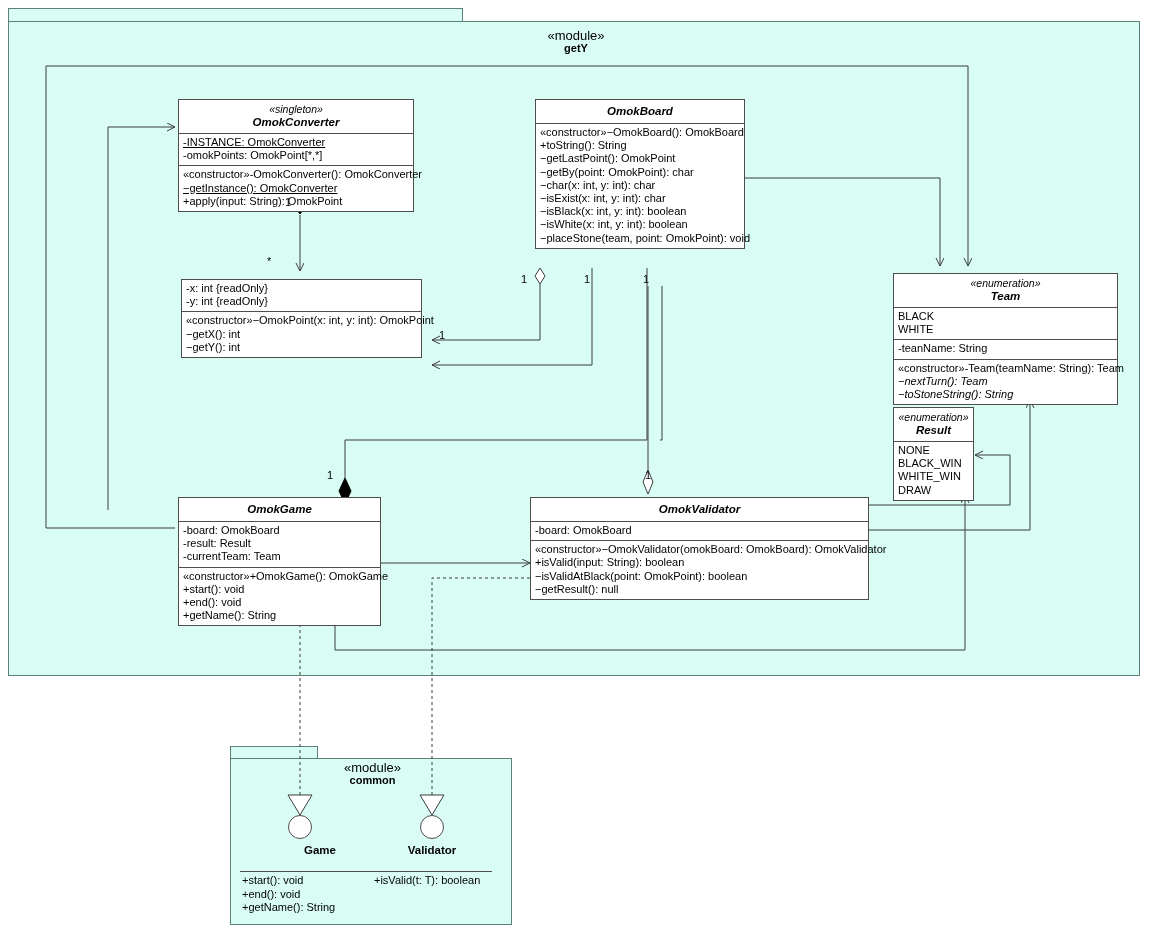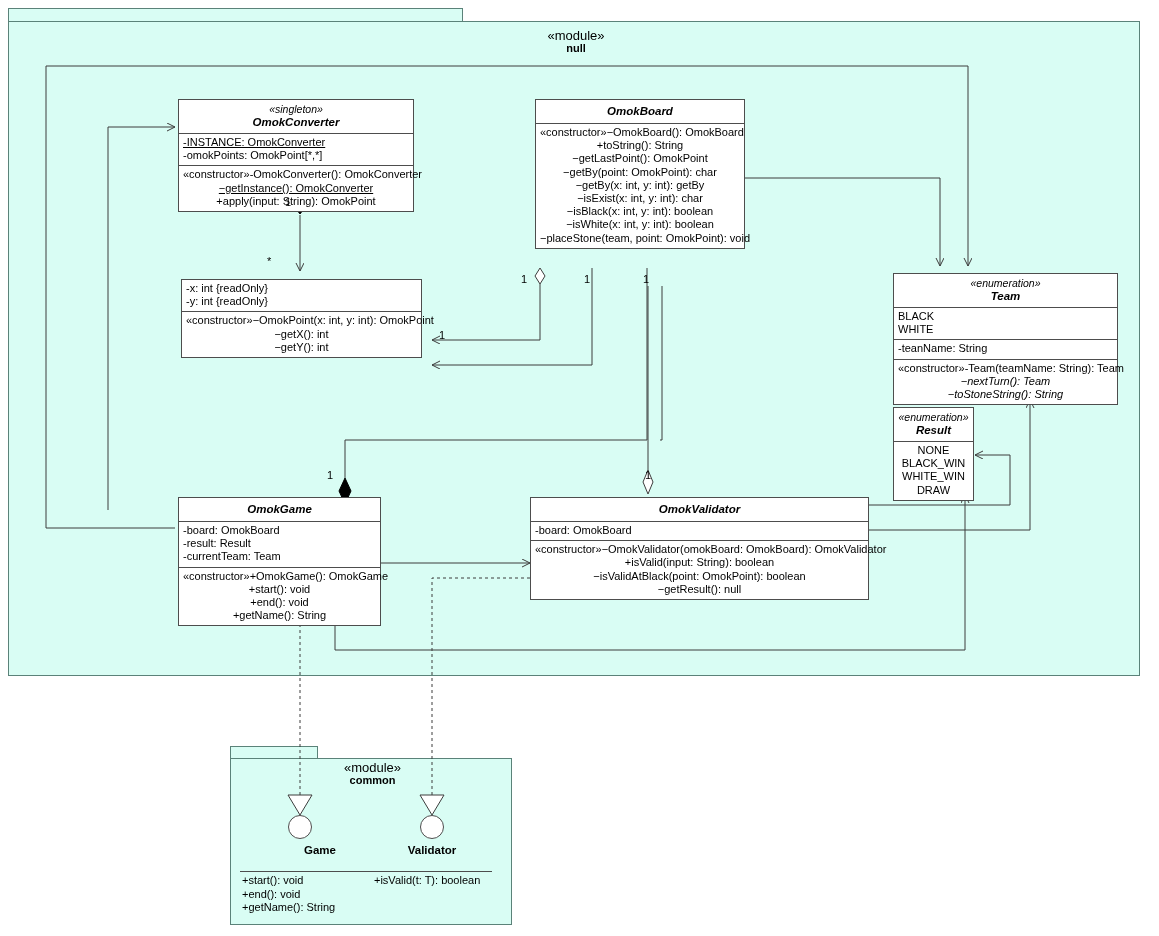--- a/index.html
+++ b/index.html
@@ -66,21 +66,21 @@
     line-height: 13px;
     border-bottom: 1px solid #4d4d4d;
     font-style: italic;
   }
   .cls .hdr .stereo { display: block; font-size: 10.5px; }
   .cls .hdr .cname  { display: block; font-weight: bold; font-size: 11.5px; }
   .cls .sect {
     padding: 2px 4px 3px 4px;
     border-bottom: 1px solid #4d4d4d;
   }
-  .cls .sect:last-child { border-bottom: none; text-align: center; }
+  .cls .sect:last-child { border-bottom: none; }
   .cls .row {
     line-height: 13.2px;
     white-space: nowrap;
     font-size: 11px;
   }
   .cls .row.u  { text-decoration: underline; }
   .cls .row.i  { font-style: italic; }
 
   
   .iface {
@@ -122,21 +122,21 @@
 </style>
 </head>
 <body>
 
 <div id="canvas">
 
   <div class="pkg-tab" style="left:8px; top:8px; width:455px; height:14px;"></div>
   <div class="pkg" style="left:8px; top:21px; width:1132px; height:655px;"></div>
   <div class="pkg-title" style="left:466px; top:29px; width:220px;">
     <span class="stereo">«module»</span>
-    <span class="pname">null</span>
+    <span class="pname">getY</span>
   </div>
 
   <div class="pkg-tab" style="left:230px; top:746px; width:88px; height:13px;"></div>
   <div class="pkg" style="left:230px; top:758px; width:282px; height:167px;"></div>
   <div class="pkg-title" style="left:310px; top:761px; width:125px;">
     <span class="stereo">«module»</span>
     <span class="pname">common</span>
   </div>
 
   <svg class="edges" viewBox="0 0 1159 936" xmlns="http://www.w3.org/2000/svg">
@@ -241,21 +241,21 @@
 
   <div class="cls" style="left:535px; top:99px; width:210px;">
     <div class="hdr" style="padding-top:5px; padding-bottom:5px;text-align:center;">
       <span class="cname">OmokBoard</span>
     </div>
     <div class="sect">
       <div class="row">«constructor»−OmokBoard(): OmokBoard</div>
       <div class="row">+toString(): String</div>
       <div class="row">−getLastPoint(): OmokPoint</div>
       <div class="row">−getBy(point: OmokPoint): char</div>
-      <div class="row">−getBy(x: int, y: int): getBy</div>
+      <div class="row">−char(x: int, y: int): char</div>
       <div class="row">−isExist(x: int, y: int): char</div>
       <div class="row">−isBlack(x: int, y: int): boolean</div>
       <div class="row">−isWhite(x: int, y: int): boolean</div>
       <div class="row">−placeStone(team, point: OmokPoint): void</div>
     </div>
   </div>
 
   <div class="cls" style="left:181px; top:279px; width:241px;">
     <div class="sect">
       <div class="row">-x: int {readOnly}</div>

